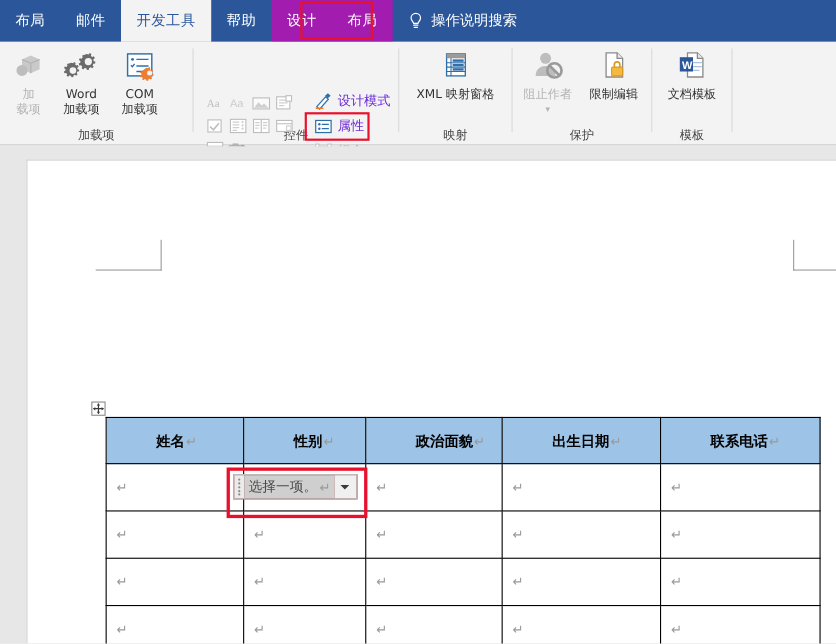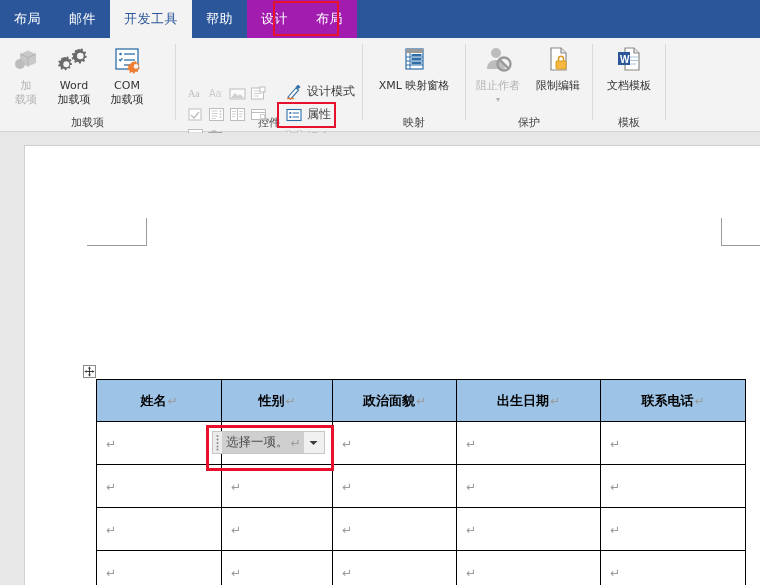--- a/index.html
+++ b/index.html
@@ -73,21 +73,21 @@
     position: absolute; left: 186px; top: 46px;
     display: grid; grid-template-columns: repeat(4, 19px);
     grid-auto-rows: 19px; gap: 2px;
   }
   .ctrlgrid .ci {
     width: 19px; height: 19px; display:flex; align-items:center; justify-content:center;
     color: #bdbdbd; font-size: 10px;
   }
   .minirow {
     position: absolute; display: flex; align-items: center; gap: 5px;
-    font-size: 12px; color: #404040;
+    font-size: 12px; color: #6d28d9;
   }
   .minirow.disabled { color: #b8b8b8; }
   .minirow .mico { width: 16px; height: 16px; display:flex; align-items:center; justify-content:center; }
 
   .redbox { position: absolute; border: 2px solid #e8112d; pointer-events: none; }
 
   
   .docarea {
     position: absolute; left: 0; top: 133px; width: 760px; height: 452px;
     background: #e7e7e7; overflow: hidden;
@@ -105,23 +105,24 @@
     table-layout: fixed;
   }
   .wtable td {
     border: 1px solid #000000;
     height: 43px;
     font-size: 13px; color: #000;
     vertical-align: middle;
   }
   .wtable tr.hdr td {
     background: #9dc3e6;
-    text-align: center;
+    text-align: left;
     font-weight: bold;
     height: 42px;
+    padding-left: 45px;
   }
   .wtable td.body { padding-left: 9px; }
   .pil { color: #9a9a9a; font-size: 12px; font-weight: normal; }
   .hdr .pil { margin-left: 1px; }
 
   .movehandle {
     position: absolute; left: 83px; top: 232px;
     width: 13px; height: 13px; background: #ffffff;
     border: 1px solid #8a8a8a;
     display:flex; align-items:center; justify-content:center;
@@ -154,20 +155,29 @@
 <body>
 
 <div class="tabbar">
   <div class="tab">布局</div>
   <div class="tab">邮件</div>
   <div class="tab active">开发工具</div>
   <div class="tab">帮助</div>
   <div class="ctx-group">
     <div class="tab">设计</div>
     <div class="tab">布局</div>
+  </div>
+  <div class="tellme">
+    <span class="bulb">
+      <svg width="14" height="17" viewBox="0 0 14 17">
+          <path d="M7 1.2c-2.4 0-4.3 1.9-4.3 4.2 0 1.6 .9 2.6 1.6 3.4 .4 .5 .7 .9 .7 1.4h4c0-.5 .3-.9 .7-1.4 .7-.8 1.6-1.8 1.6-3.4C11.3 3.1 9.4 1.2 7 1.2z" fill="none" stroke="#ffffff" stroke-width="1.1"></path>
+          <path d="M5.1 11.9h3.8M5.5 13.8h3" stroke="#ffffff" stroke-width="1.1" fill="none" stroke-linecap="round"></path>
+        </svg>
+    </span>
+    <span>操作说明搜索</span>
   </div>
 </div>
 <div class="tab-redbox"></div>
 
 <div class="ribbon">
   <div class="ribbon-groups">
 
     <div class="rgroup" style="left:0; width:175px;">
       <div class="bigbtn disabled" style="left:5px; width:42px;">
         <span class="glyph">

